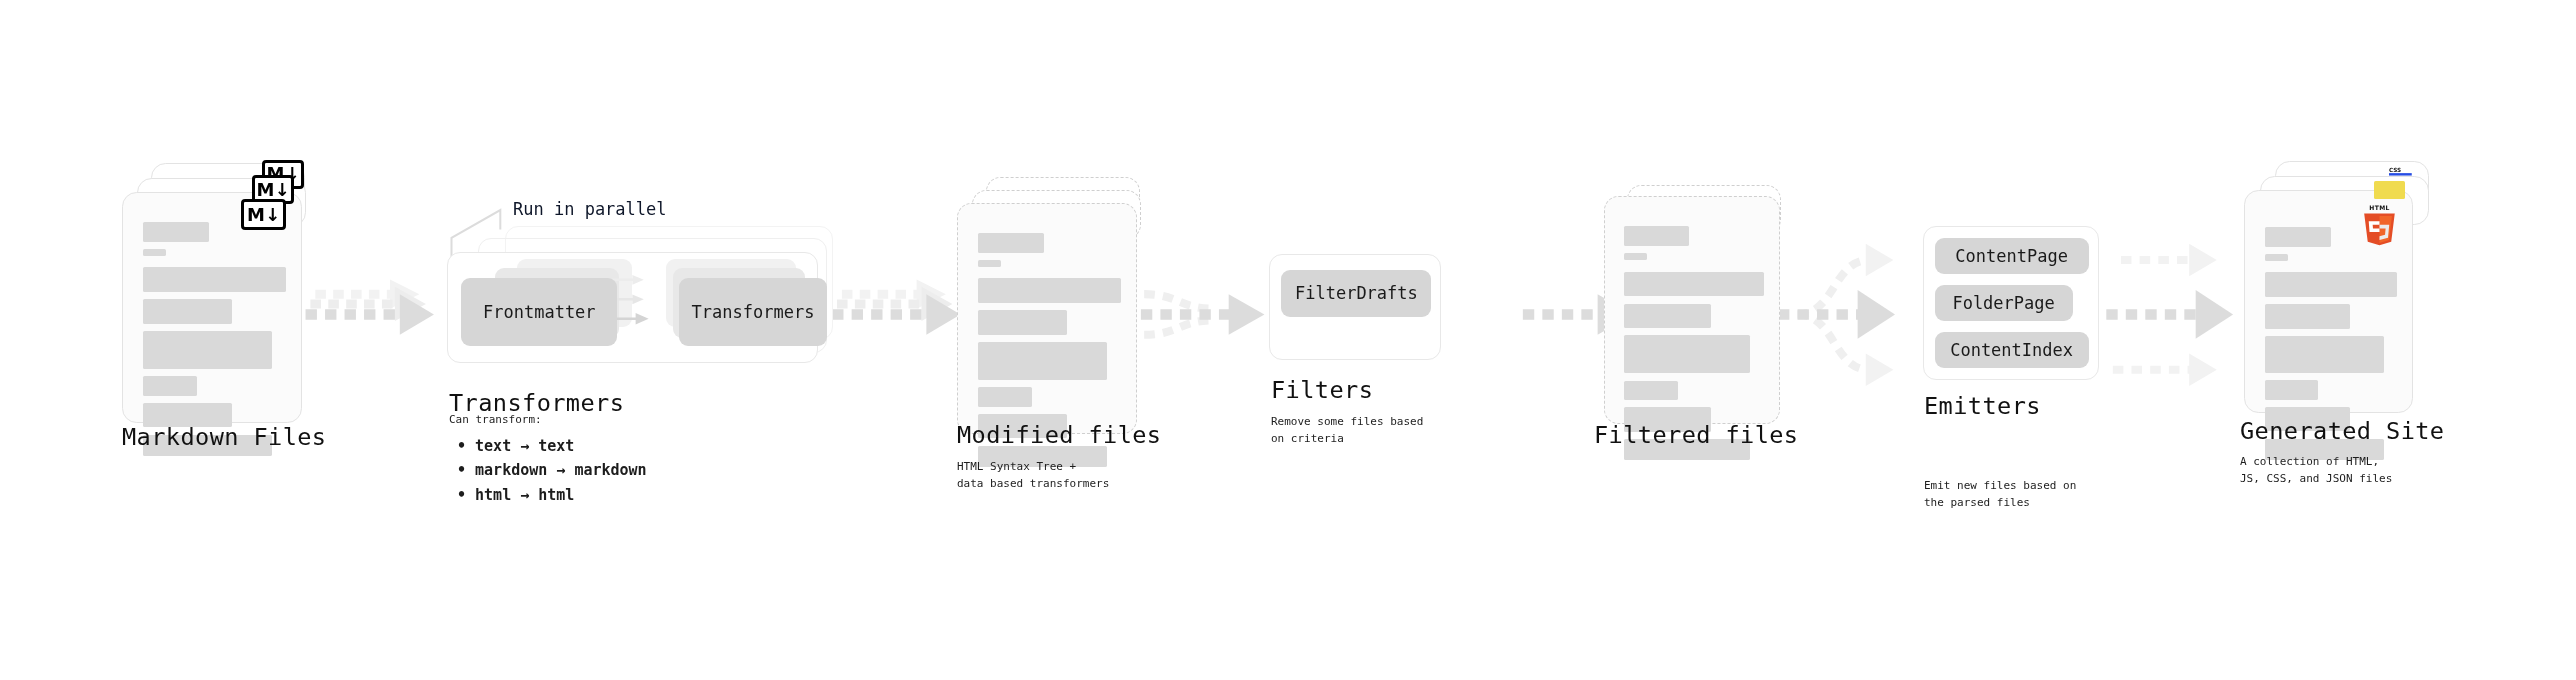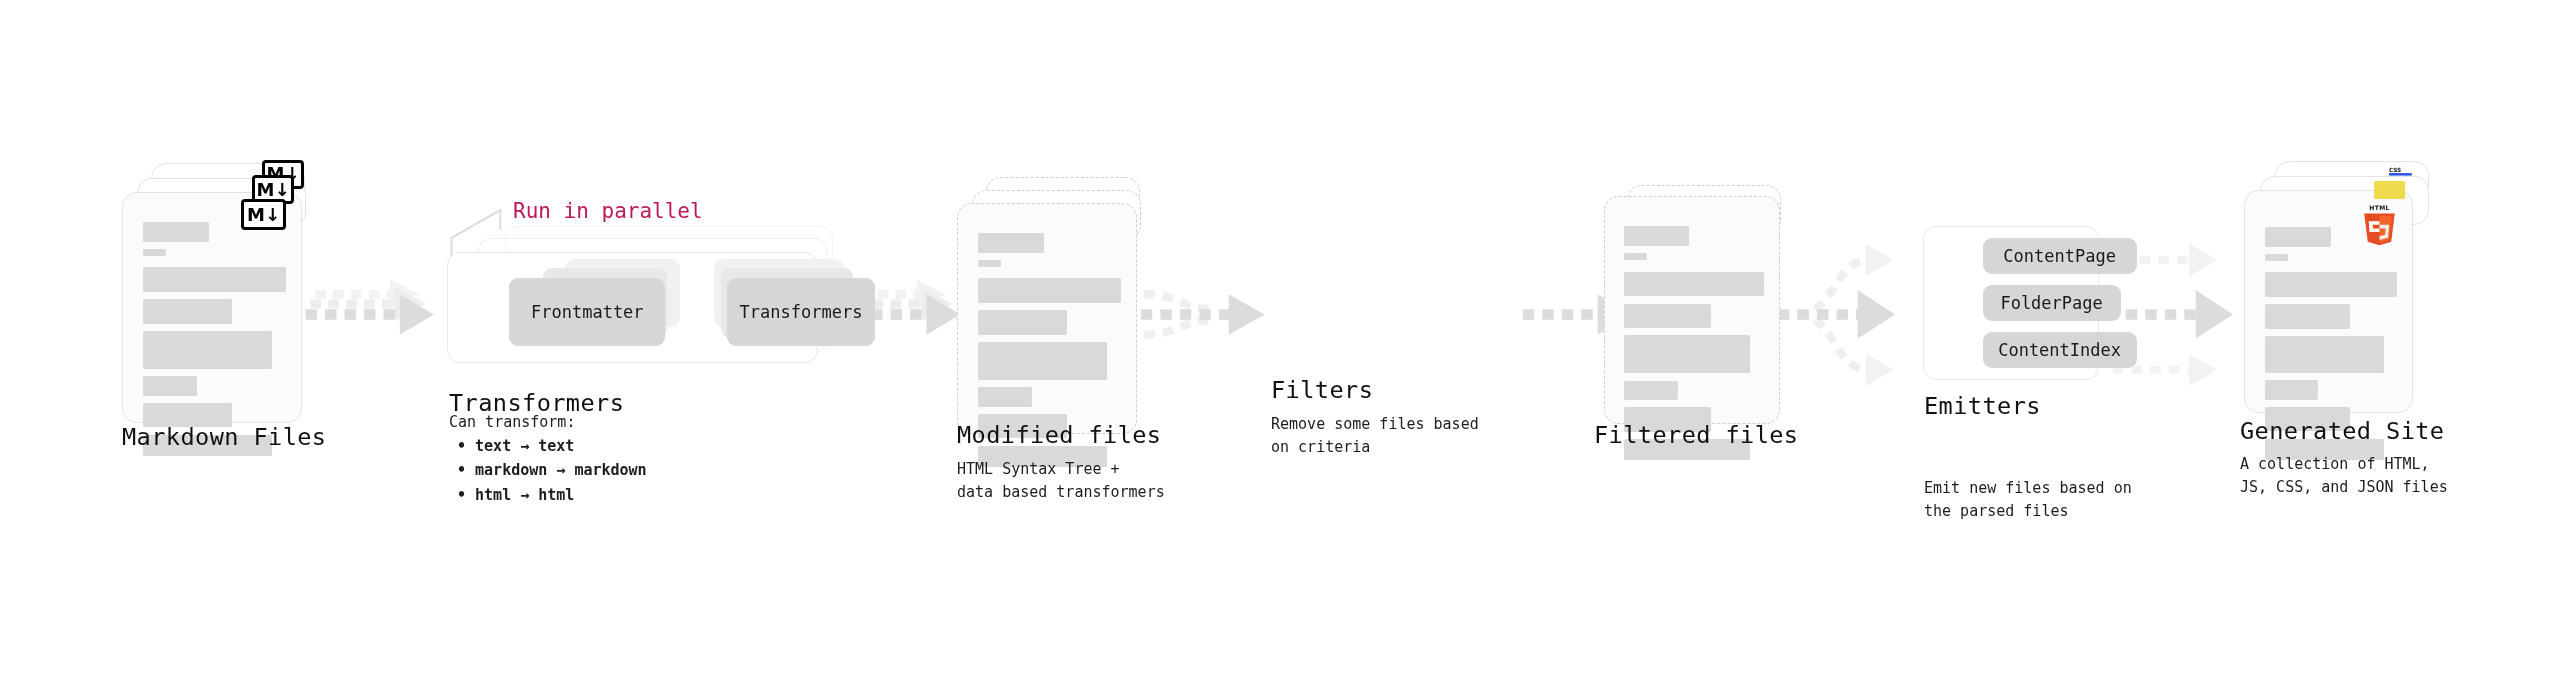--- a/index.html
+++ b/index.html
@@ -61,44 +61,43 @@
   .groupbox.ghost{border-color:#f0f0f0;background:transparent;}
 
   .pill{
     position:absolute;
     background:#d6d6d6;
     border-radius:9px;
     display:flex;align-items:center;justify-content:center;
     font-size:17px;color:#1a1a1a;
     letter-spacing:0px;
     box-sizing:border-box;
-    margin-left:48px;
   }
   .pill.g2{background:#e8e8e8;}
   .pill.g3{background:#f1f1f1;}
 
   
   .title{
     position:absolute;
     font-size:23.6px;
     color:#111;
     white-space:nowrap;
     letter-spacing:0.4px;
   }
   .desc{
     position:absolute;
-    font-size:15px;
+    font-size:11px;
     line-height:1.55;
     color:#1d1d1d;
     white-space:pre-line;
   }
   .runlabel{
     position:absolute;
-    font-size:21px;
-    color:#be185d;
+    font-size:17px;
+    color:#0f172a;
     white-space:nowrap;
   }
 
   .bullets{position:absolute;font-size:15px;line-height:1.62;color:#1d1d1d;}
   .bullets .b{white-space:nowrap;}
 
   svg{display:block;overflow:visible;}
 </style>
 </head>
 <body>
@@ -242,20 +241,25 @@
         <div class="ln" style="width:38%;height:19.5px;"></div>
         <div class="ln" style="width:62%;height:24.4px;"></div>
         <div class="ln" style="width:90%;height:21px;"></div>
       </div>
     </div>
   </div>
   <div class="title" style="left:957px;top:421px;">Modified files</div>
   <div class="desc" style="left:957px;top:458px;">HTML Syntax Tree +
 data based transformers</div>
 
+  <div class="groupbox" style="left:1269px;top:254px;width:172px;height:106px;border-color:#e8e8e8;">
+    <div class="pill" style="left:11.4px;top:14.6px;width:150px;height:47px;">
+      <span>FilterDrafts</span>
+    </div>
+  </div>
   <div class="title" style="left:1271px;top:376px;">Filters</div>
   <div class="desc" style="left:1271px;top:413px;">Remove some files based
 on criteria</div>
 
   <div class="cardstack" style="left:1599px;top:185px;width:195px;height:260px;">
     <div class="card dashed" style="left:28px;top:0px;width:154px;height:49px;background:#fff;"></div>
     <div class="card dashed" style="left:4.9px;top:11.4px;width:176px;height:228px;">
       <div class="lines">
         <div class="ln" style="width:46%;height:19.5px;"></div>
         <div class="ln" style="width:16%;height:7.3px;margin-bottom:11.4px;"></div>

